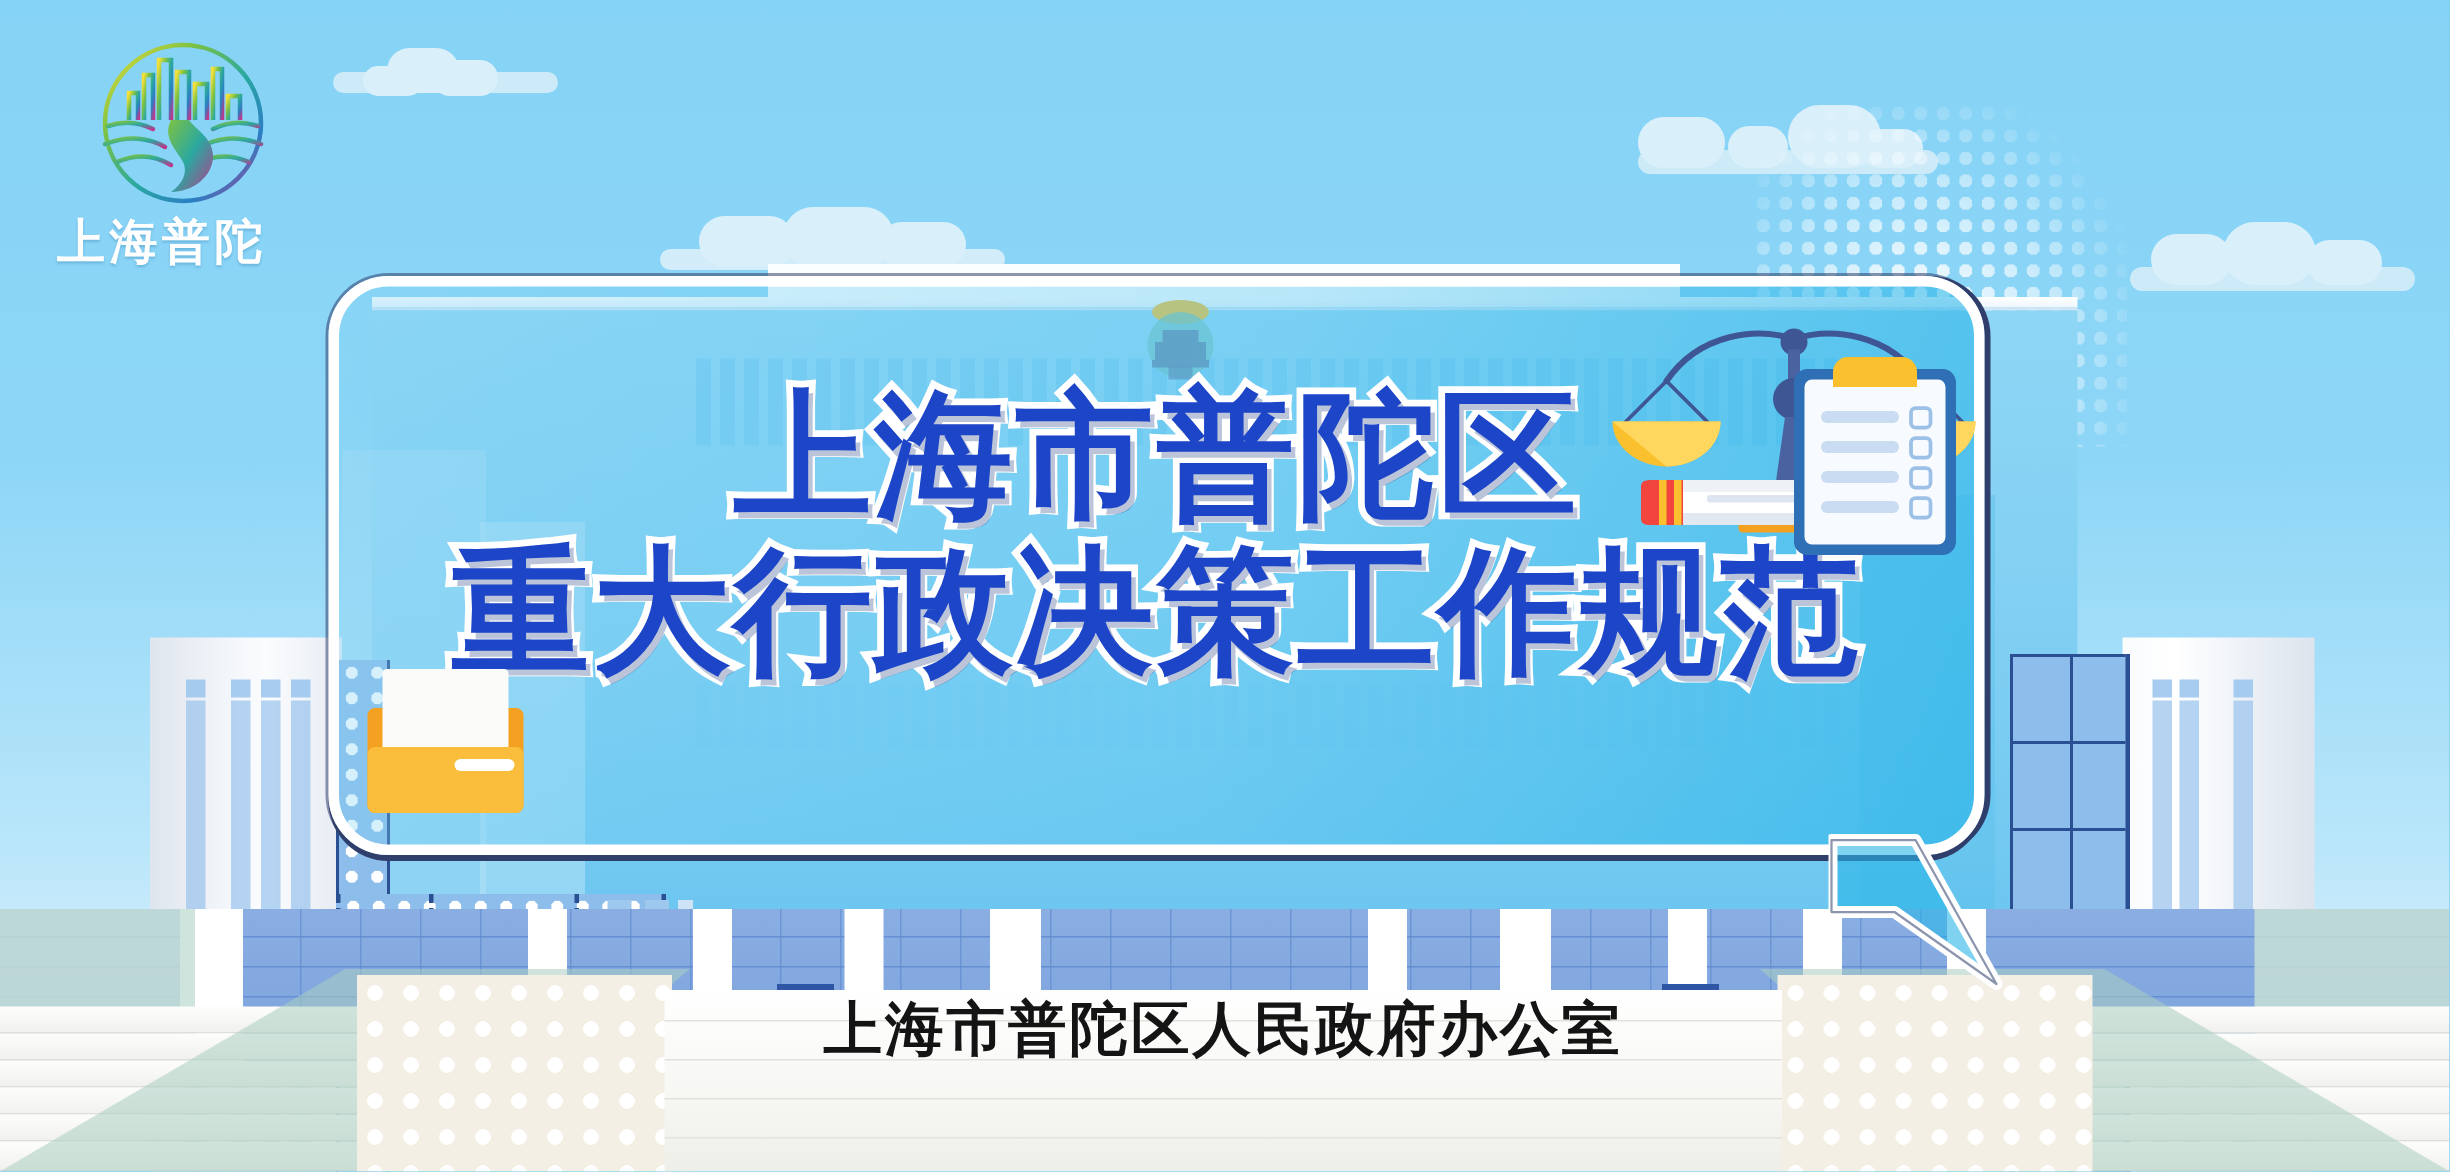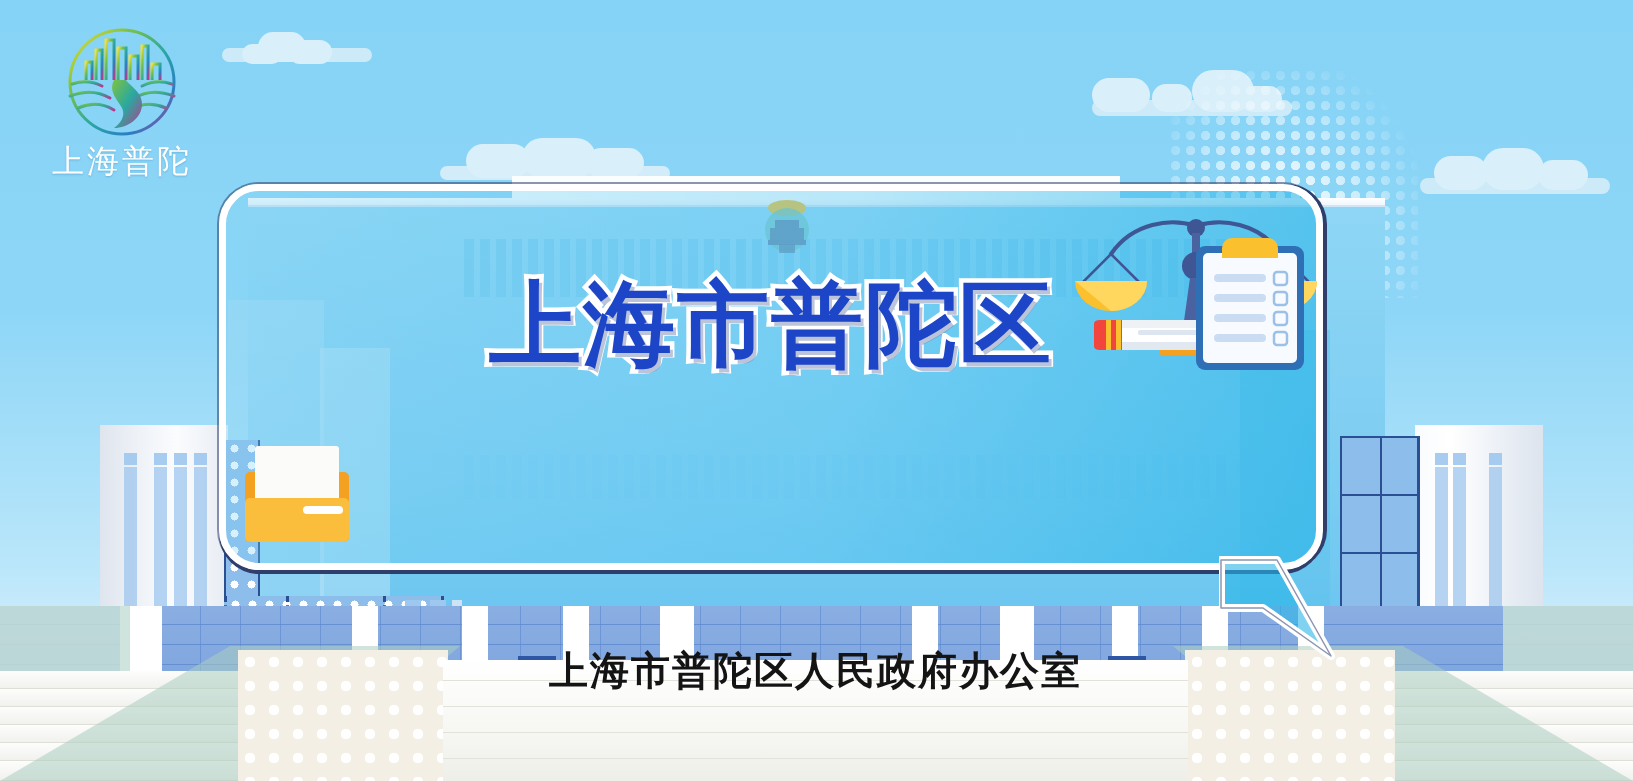--- a/index.html
+++ b/index.html
@@ -85,47 +85,46 @@
     background:linear-gradient(100deg, rgba(130,212,245,.30) 0%, rgba(92,200,241,.42) 55%, rgba(41,181,232,.62) 100%);
     border:7px solid #ffffff;
     box-shadow:0 4px 0 0 #2f3e6b, 4px 0 0 0 #2f3e6b, 0 0 0 2px rgba(47,62,107,.55);
   }
   #bubble-tail{ position:absolute; left:1219px; top:556px; width:118px; height:104px; }
 
   
   #title{
     position:absolute; left:219px; top:252px; width:1104px; text-align:center;
     pointer-events:none;
-    margin-top:20px;
   }
   .tline{
     font-family:"Liberation Sans","DejaVu Sans",sans-serif;
     font-weight:bold; color:#1c45c8; letter-spacing:2px;
     -webkit-text-stroke:9px #ffffff; paint-order:stroke fill;
     text-shadow:3px 4px 0 rgba(30,60,130,.30);
   }
   #tline1{ font-size:92px; line-height:104px; }
   #tline2{ font-size:92px; line-height:104px; }
 
   
   #scales{ position:absolute; left:1063px; top:188px; width:266px; height:184px; }
 
   
   #folder{ position:absolute; left:241px; top:440px; width:112px; height:110px; }
 
   
   #logo{ position:absolute; left:38px; top:22px; width:168px; height:158px; }
   #logo-text{
-    position:absolute; left:0; top:118px; width:168px; text-align:center;
-    color:#ffffff; font-size:32px; font-weight:normal; letter-spacing:3px;
+    position:absolute; left:0; top:118px; width:168px; 
+    color:#ffffff; font-size:32px; font-weight:bold; letter-spacing:3px;
     text-shadow:0 1px 2px rgba(0,80,140,.25);
   }
 
   
-  #caption{ position:absolute; left:443px; top:648px; width:745px; text-align:center;
+  #caption{ position:absolute; left:443px; top:664px; width:745px; text-align:center;
             color:#141414; font-weight:bold; }
   #cap1{ font-size:39px; line-height:46px; letter-spacing:2px; }
   #cap2{ font-size:38px; line-height:46px; letter-spacing:1px; }
 </style>
 </head>
 <body>
 
 <div id="stage">
 
   <div class="cloudgrp" style="left:222px;top:28px;width:150px;height:34px;">
@@ -401,20 +400,21 @@
   </div>
 
   <div id="bubble"></div>
   <svg id="bubble-tail" viewBox="0 0 118 104">
     <path d="M2,4 L58,4 L112,100 L44,52 L2,52 Z" fill="rgba(41,181,232,.60)" stroke="#ffffff" stroke-width="8" stroke-linejoin="round"></path>
     <path d="M2,4 L58,4 L112,100 L44,52 L2,52 Z" fill="none" stroke="rgba(47,62,107,.55)" stroke-width="1.5" stroke-linejoin="round"></path>
   </svg>
 
   <div id="title">
     <div class="tline" id="tline1">上海市普陀区</div>
+    <div class="tline" id="tline2">重大行政决策工作规范</div>
   </div>
 
   <svg id="scales" viewBox="0 0 266 184">
 
     <path d="M133,38 C108,30 70,34 48,66" fill="none" stroke="#3f5694" stroke-width="4" stroke-linecap="round"></path>
     <path d="M133,38 C158,30 196,34 218,66" fill="none" stroke="#3f5694" stroke-width="4" stroke-linecap="round"></path>
 
     <path d="M48,66 L18,96 M48,66 L78,96" stroke="#3f5694" stroke-width="2.5" fill="none"></path>
     <path d="M218,66 L188,96 M218,66 L248,96" stroke="#3f5694" stroke-width="2.5" fill="none"></path>
 

